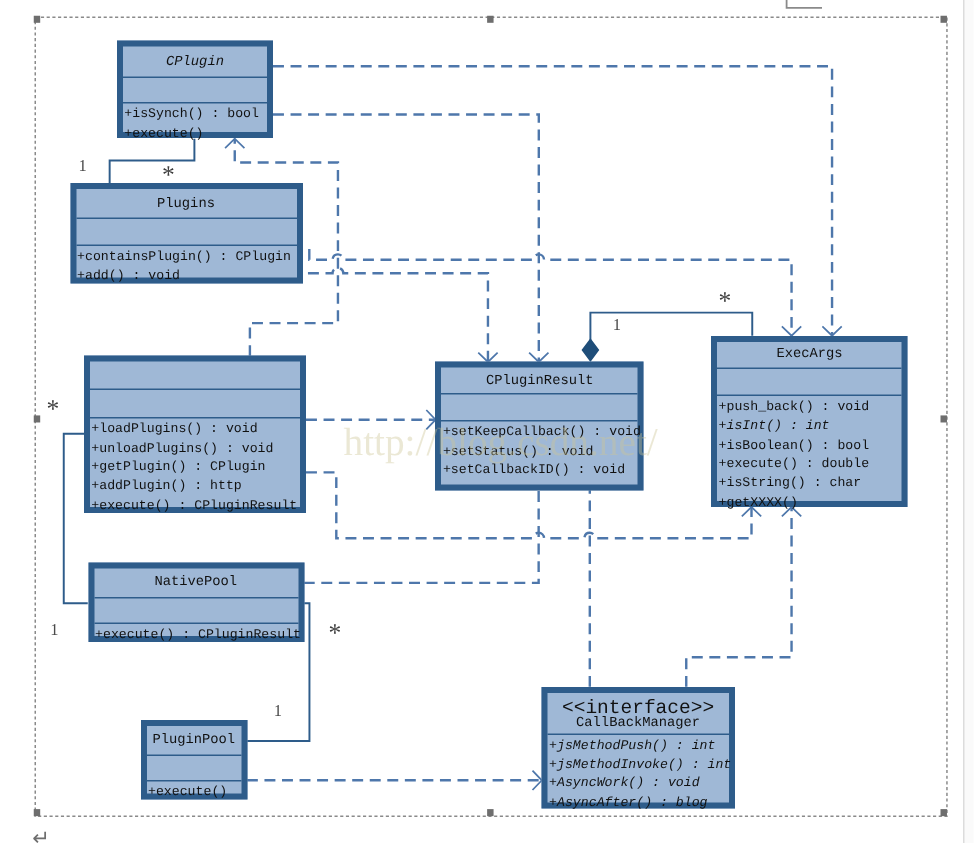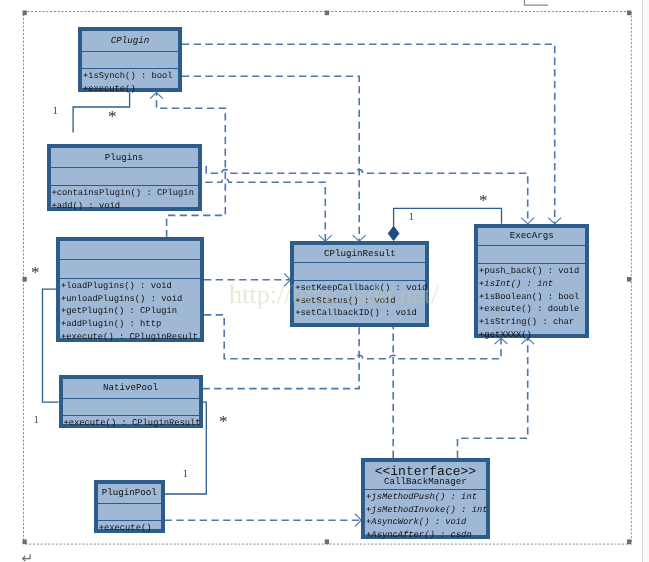--- a/index.html
+++ b/index.html
@@ -98,21 +98,21 @@
       <path d="M524.4 -1L524.4 5.2L548 5.2" fill="none" stroke="#8a8a8a" stroke-width="1.2"></path>
     </svg>
   <div id="boxes">
       <div class="uml-box" style="left: 78px; top: 27.2px; width: 104px; height: 65.3px; background: rgb(159, 184, 214); border-color: rgb(46, 92, 138);">
         <div class="uml-title ital" style="top: 3.8px; font-weight: normal;">CPlugin</div>
         <div class="uml-sep" style="top: 19.5px; background: rgb(46, 92, 138);"></div>
         <div class="uml-sep" style="top: 37px; background: rgb(46, 92, 138);"></div>
         <div class="uml-row" style="top: 40.1px;">+isSynch() : bool</div>
         <div class="uml-row" style="top: 52.95px;">+execute()</div>
       </div>
-      <div class="uml-box" style="left: 46.5px; top: 144px; width: 155px; height: 66.5px; background: rgb(159, 184, 214); border-color: rgb(46, 92, 138);">
+      <div class="uml-box" style="left: 46.5px; top: 122px; width: 155px; height: 66.5px; background: rgb(159, 184, 214); border-color: rgb(46, 92, 138);">
         <div class="uml-title" style="top: 3.6px; font-weight: normal;">Plugins</div>
         <div class="uml-sep" style="top: 19.3px; background: rgb(46, 92, 138);"></div>
         <div class="uml-sep" style="top: 36.8px; background: rgb(46, 92, 138);"></div>
         <div class="uml-row" style="top: 39.9px;">+containsPlugin() : CPlugin</div>
         <div class="uml-row" style="top: 52.75px;">+add() : void</div>
       </div>
       <div class="uml-box" style="left: 56px; top: 237.4px; width: 148px; height: 104.6px; background: rgb(159, 184, 214); border-color: rgb(46, 92, 138);">
         <div class="uml-sep" style="top: 17.8px; background: rgb(46, 92, 138);"></div>
         <div class="uml-sep" style="top: 36.3px; background: rgb(46, 92, 138);"></div>
         <div class="uml-row" style="top: 39.4px;">+loadPlugins() : void</div>
@@ -134,39 +134,39 @@
         <div class="uml-row" style="top: 39.2px;">+execute()</div>
       </div>
       <div class="uml-box" style="left: 290.4px; top: 241.3px; width: 138.9px; height: 86px; background: rgb(159, 184, 214); border-color: rgb(46, 92, 138);">
         <div class="uml-title" style="top: 2.7px; font-weight: normal;">CPluginResult</div>
         <div class="uml-sep" style="top: 16.6px; background: rgb(46, 92, 138);"></div>
         <div class="uml-sep" style="top: 34.3px; background: rgb(46, 92, 138);"></div>
         <div class="uml-row" style="top: 37.4px;">+setKeepCallback() : void</div>
         <div class="uml-row" style="top: 50.25px;">+setStatus() : void</div>
         <div class="uml-row" style="top: 63.1px;">+setCallbackID() : void</div>
       </div>
-      <div class="uml-box" style="left: 474.2px; top: 223.8px; width: 115px; height: 114.2px; background: rgb(159, 184, 214); border-color: rgb(46, 92, 138);">
+      <div class="uml-box" style="left: 474.2px; top: 223.8px; width: 131px; height: 114.2px; background: rgb(159, 184, 214); border-color: rgb(46, 92, 138);">
         <div class="uml-title" style="top: 2.7px; font-weight: normal;">ExecArgs</div>
         <div class="uml-sep" style="top: 17px; background: rgb(46, 92, 138);"></div>
         <div class="uml-sep" style="top: 35.5px; background: rgb(46, 92, 138);"></div>
         <div class="uml-row" style="top: 38.6px;">+push_back() : void</div>
         <div class="uml-row" style="top: 51.24px; font-style: italic;">+isInt() : int</div>
         <div class="uml-row" style="top: 63.88px;">+isBoolean() : bool</div>
         <div class="uml-row" style="top: 76.52px;">+execute() : double</div>
         <div class="uml-row" style="top: 89.16px;">+isString() : char</div>
         <div class="uml-row" style="top: 101.8px;">+getXXXX()</div>
       </div>
       <div class="uml-box" style="left: 361.2px; top: 457.9px; width: 128.4px; height: 81.1px; background: rgb(159, 184, 214); border-color: rgb(46, 92, 138);">
         <div class="uml-stereo" style="top: 2px;">&lt;&lt;interface&gt;&gt;</div>
         <div class="uml-title" style="top: 14px;">CallBackManager</div>
         <div class="uml-sep" style="top: 26.8px; background: rgb(46, 92, 138);"></div>
         <div class="uml-row ital" style="top: 29.9px;">+jsMethodPush() : int</div>
         <div class="uml-row ital" style="top: 42.75px;">+jsMethodInvoke() : int</div>
         <div class="uml-row ital" style="top: 55.6px;">+AsyncWork() : void</div>
-        <div class="uml-row ital" style="top: 68.45px;">+AsyncAfter() : csdn</div>
+        <div class="uml-row ital" style="top: 68.45px;">+AsyncAfter() : blog</div>
       </div>
     </div>
   <div id="labels">
       <div class="mlabel" style="left: 52.4px; top: 106.1px;">1</div>
       <div class="mlabel star" style="left: 108px; top: 107.5px;">*</div>
       <div class="mlabel star" style="left: 31px; top: 264px;">*</div>
       <div class="mlabel" style="left: 33.5px; top: 415px;">1</div>
       <div class="mlabel star" style="left: 219px; top: 413px;">*</div>
       <div class="mlabel" style="left: 182.5px; top: 468.5px;">1</div>
       <div class="mlabel" style="left: 408.5px; top: 212px;">1</div>

